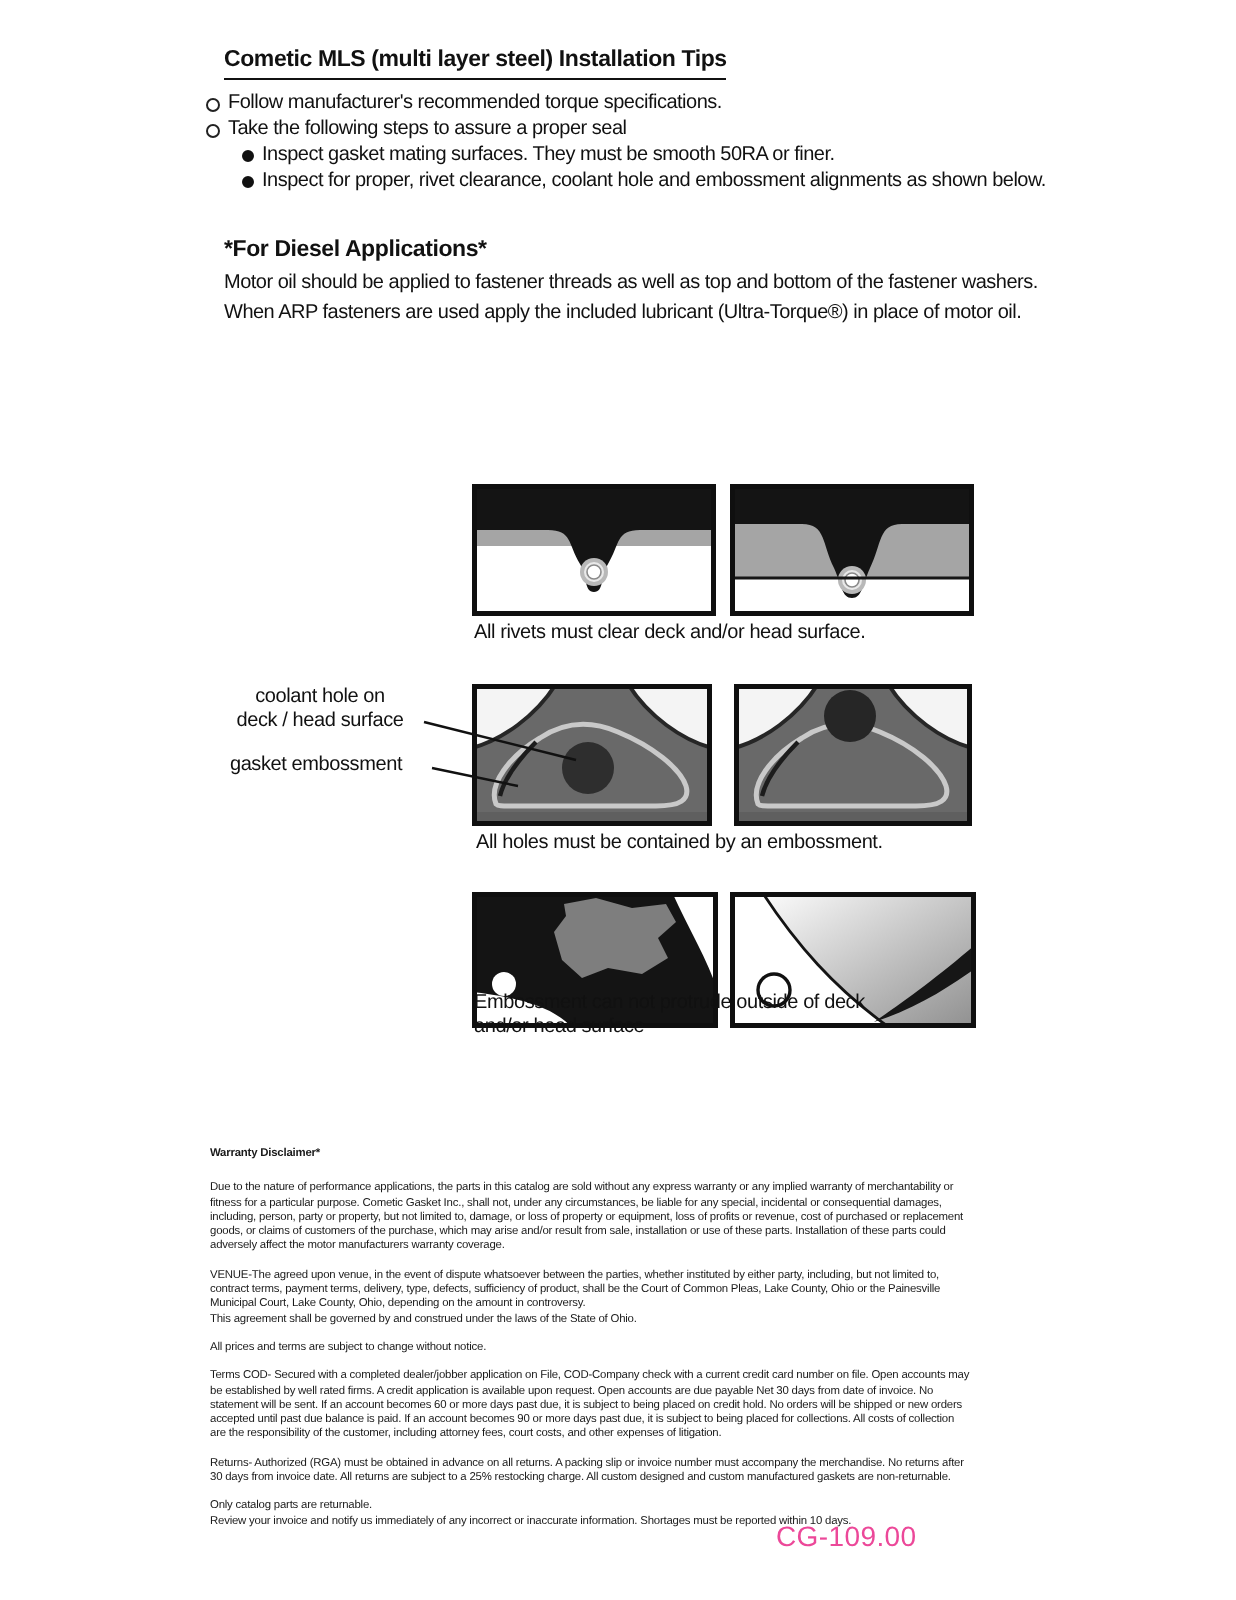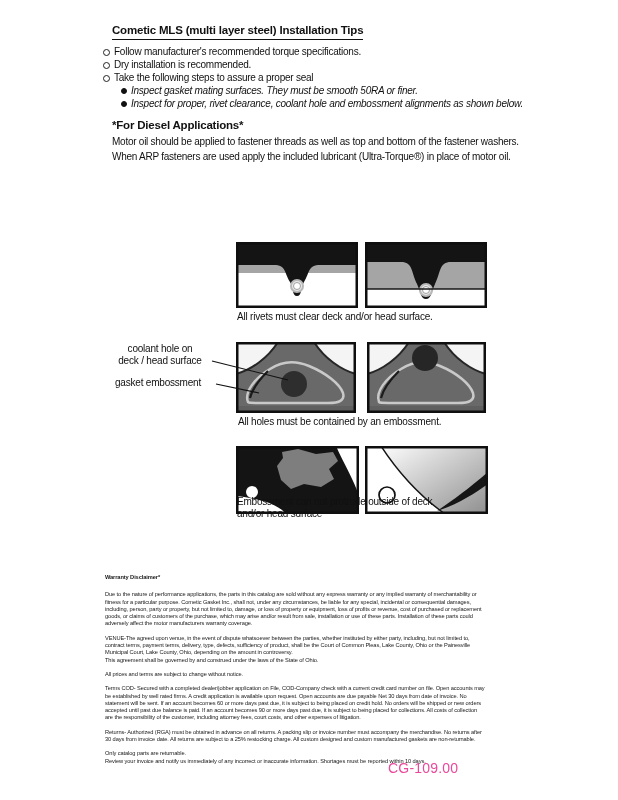--- a/index.html
+++ b/index.html
@@ -10,21 +10,21 @@
   .abs{position:absolute;}
   
   .doc-title{
     left:112px;top:24px;font-size:11.5px;font-weight:bold;letter-spacing:-0.2px;
     border-bottom:1.5px solid #111;padding-bottom:3px;white-space:nowrap;
   }
   
   .bullets{left:103px;top:46px;}
   .b-row{display:flex;align-items:flex-start;height:13px;font-size:10px;letter-spacing:-0.25px;white-space:nowrap;}
   .b-row .mark{width:5px;height:5px;border:1px solid #222;border-radius:50%;margin:3px 4px 0 0;flex:none;}
-  .b-row.sub{margin-left:18px;font-style:italic;}
+  .b-row.sub{margin-left:18px;}
   .b-row.sub .mark{background:#111;border-color:#111;width:4px;height:4px;}
   
   .section-head{left:112px;top:119px;font-size:11.5px;font-weight:bold;letter-spacing:-0.2px;white-space:nowrap;}
   .para{font-size:10px;line-height:15px;letter-spacing:-0.25px;white-space:pre-line;}
   .p1{left:112px;top:134px;}
   .p2{left:112px;top:165px;}
   .p3{left:112px;top:206px;}
   
   .rw-label{font-size:13px;font-weight:500;letter-spacing:0.2px;text-align:center;width:122px;white-space:nowrap;margin-top:20px;}
   .caption{font-size:10px;letter-spacing:-0.2px;white-space:pre-line;line-height:11.5px;}
@@ -41,24 +41,20 @@
 <body>
 
 <div id="page">
 
   <div class="abs doc-title">Cometic MLS (multi layer steel) Installation Tips</div>
 
   <div class="abs bullets">
     <div class="b-row">
       <span class="mark"></span>
       <span>Follow manufacturer's recommended torque specifications.</span>
-    </div>
-    <div class="b-row">
-      <span class="mark"></span>
-      <span>Dry installation is recommended.</span>
     </div>
     <div class="b-row">
       <span class="mark"></span>
       <span>Take the following steps to assure a proper seal</span>
     </div>
     <div class="b-row sub">
       <span class="mark"></span>
       <span>Inspect gasket mating surfaces.  They must be smooth 50RA or finer.</span>
     </div>
     <div class="b-row sub">

